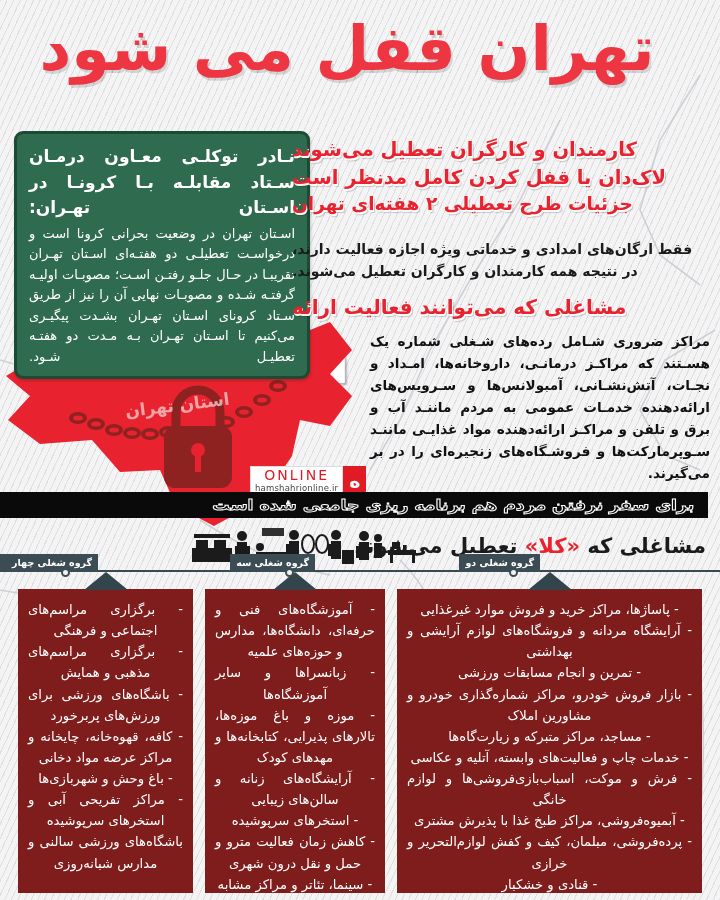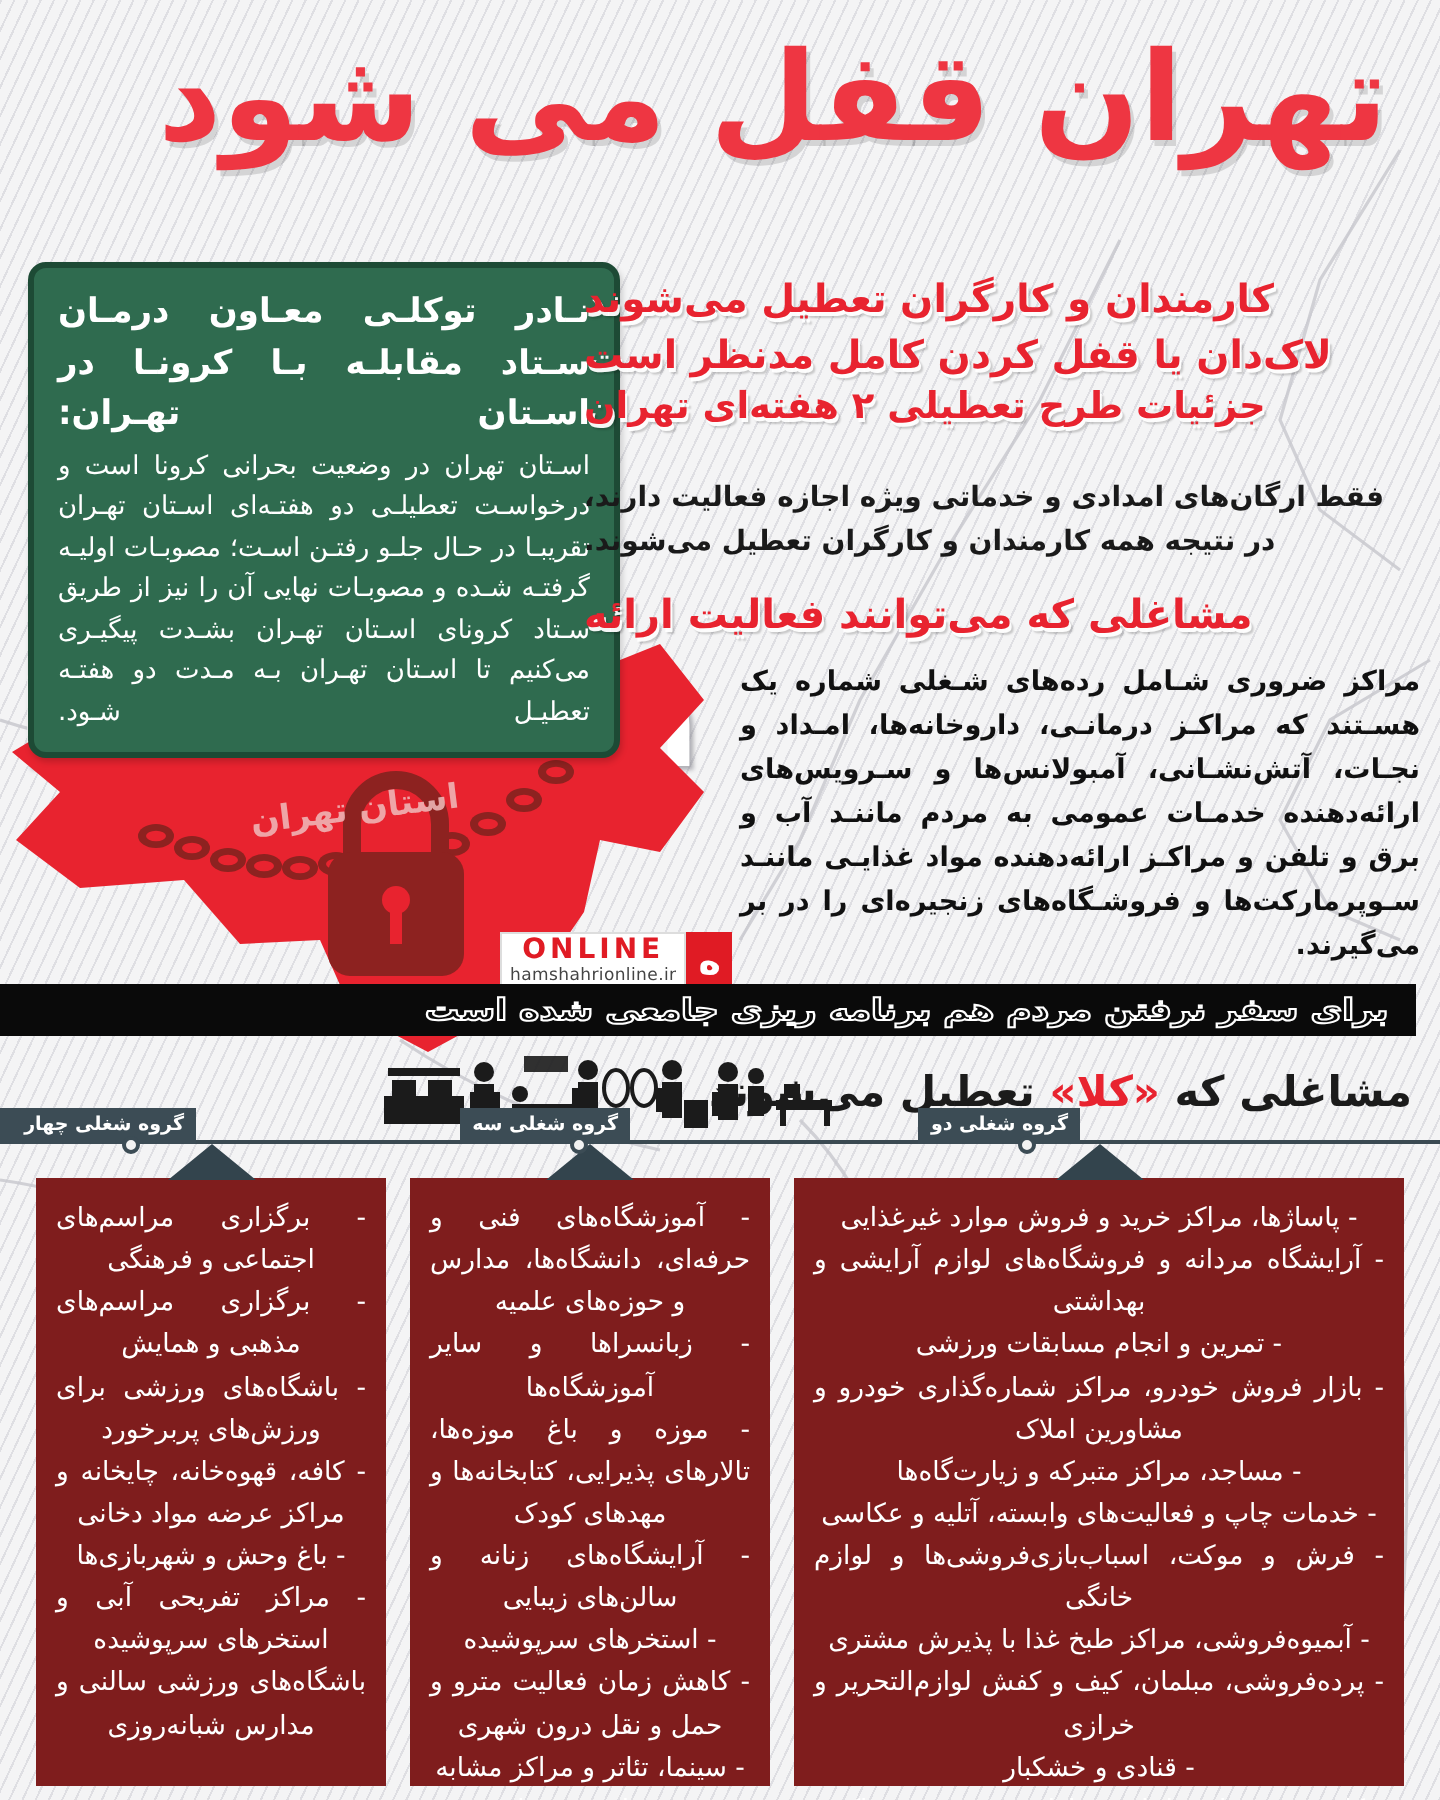--- a/index.html
+++ b/index.html
@@ -30,20 +30,21 @@
   
   .title-wrap{
     position:absolute; top:10px; right:0; left:0; z-index:5;
     text-align:right; padding-right:26px;
   }
   .main-title{
     font-size:62px; font-weight:bold; color:#ee3642;
     line-height:1.25; letter-spacing:-1px;
     text-shadow:2px 3px 0 rgba(0,0,0,.13);
     white-space:nowrap;
+    text-align:center;
   }
 
   
   .green-box{
     position:absolute; left:14px; top:131px; width:296px;
     background:#2f6b4f; border:3px solid #1d4a35; border-radius:9px;
     padding:10px 12px 9px 12px; z-index:6;
     box-shadow:1px 2px 3px rgba(0,0,0,.18);
   }
   .green-box .gb-title{
@@ -101,21 +102,21 @@
     color:#f0bcbc; font-size:17px; font-weight:bold;
     transform:rotate(-7deg); opacity:.85;
   }
 
   
   .wm{
     position:absolute; left:250px; top:466px; z-index:7;
     display:flex; align-items:stretch; direction:ltr;
   }
   .wm-left{ background:#ffffff; padding:1px 4px 2px 4px; border:1px solid #ddd; text-align:center; }
-  .wm-online{ color:#e01b24; font-weight:bold; font-size:14px; letter-spacing:2px; line-height:1; }
+  .wm-online{ color:#e01b24; font-weight:normal; font-size:14px; letter-spacing:2px; line-height:1; }
   .wm-url{ color:#444; font-size:8.5px; letter-spacing:.2px; margin-top:1px; }
   .wm-logo{
     background:#e01b24; color:#fff; font-weight:bold; font-size:19px;
     padding:0 6px; display:flex; align-items:center; justify-content:center;
   }
 
   
   .black-banner{
     position:absolute; left:0; right:12px; top:492px; height:26px; z-index:8;
     background:#0a0a0a; display:flex; align-items:center;

